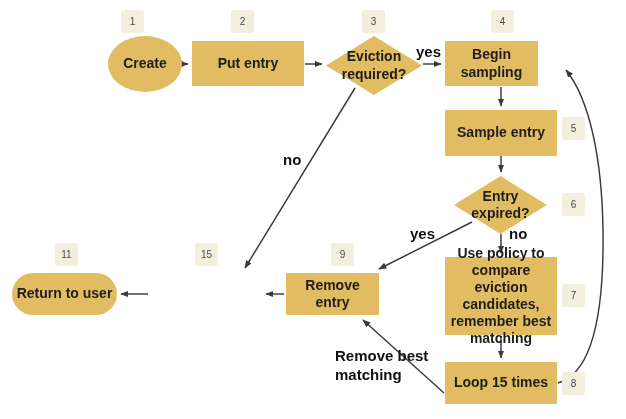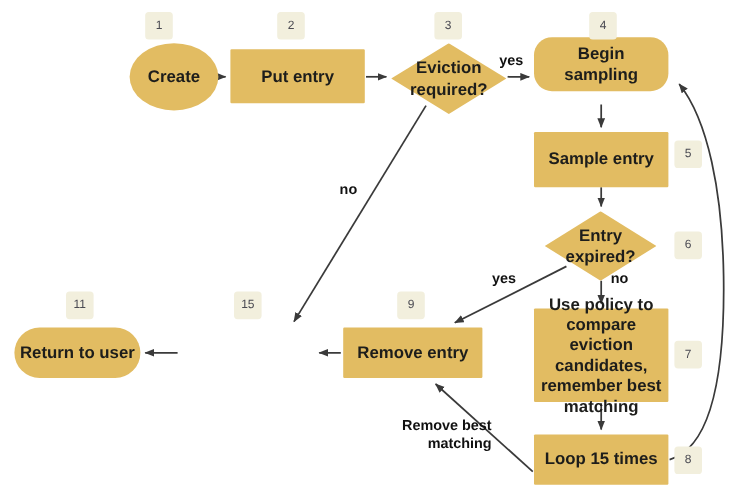--- a/index.html
+++ b/index.html
@@ -60,24 +60,24 @@
     height: 23px;
     border-radius: 3px;
     display: flex;
     align-items: center;
     justify-content: center;
     z-index: 4;
   }
   .edge-label {
     position: absolute;
     color: #111111;
-    font-size: 12px;
+    font-size: 15px;
     font-weight: bold;
     white-space: pre;
-    text-align: right;
+    text-align: left;
     line-height: 1.25;
     z-index: 4;
   }
   #edges {
     position: absolute;
     left: 0; top: 0;
     width: 626px;
     height: 419px;
     z-index: 1;
   }
@@ -131,21 +131,21 @@
     <span>Put entry</span>
   </div>
 
   <div class="node diamond" style="left:326px; top:36px; width:96px; height:59px;justify-content:center;">
     <svg class="diamond-shape" viewBox="0 0 96 59" preserveAspectRatio="none">
       <polygon points="48,0 96,29.5 48,59 0,29.5" fill="#e2bc62"></polygon>
     </svg>
     <span class="diamond-label">Eviction<br>required?</span>
   </div>
 
-  <div class="node rect" style="left:445px; top:31px; width:112px; height:45px;border-radius:15px;">
+  <div class="node rect" style="left:445px; top:41px; width:93px; height:45px;">
     <span>Begin sampling</span>
   </div>
 
   <div class="node rect" style="left:445px; top:110px; width:112px; height:46px;">
     <span>Sample entry</span>
   </div>
 
   <div class="node diamond" style="left:454px; top:176px; width:93px; height:58px;">
     <svg class="diamond-shape" viewBox="0 0 93 58" preserveAspectRatio="none">
       <polygon points="46.5,0 93,29 46.5,58 0,29" fill="#e2bc62"></polygon>
@@ -154,21 +154,21 @@
   </div>
 
   <div class="node rect" style="left:445px; top:257px; width:112px; height:78px;">
     <span>Use policy to<br>compare eviction<br>candidates,<br>remember best<br>matching</span>
   </div>
 
   <div class="node rect" style="left:445px; top:362px; width:112px; height:42px;">
     <span>Loop 15 times</span>
   </div>
 
-  <div class="node rect" style="left:286px; top:273px; width:116px; height:42px;justify-content:center;">
+  <div class="node rect" style="left:286px; top:273px; width:93px; height:42px;justify-content:center;">
     <span>Remove entry</span>
   </div>
 
 
   <div class="node stadium" style="left:12px; top:273px; width:105px; height:42px;">
     <span>Return to user</span>
   </div>
 
   <div class="badge" style="left:121px; top:10px;">
       <span>1</span>

